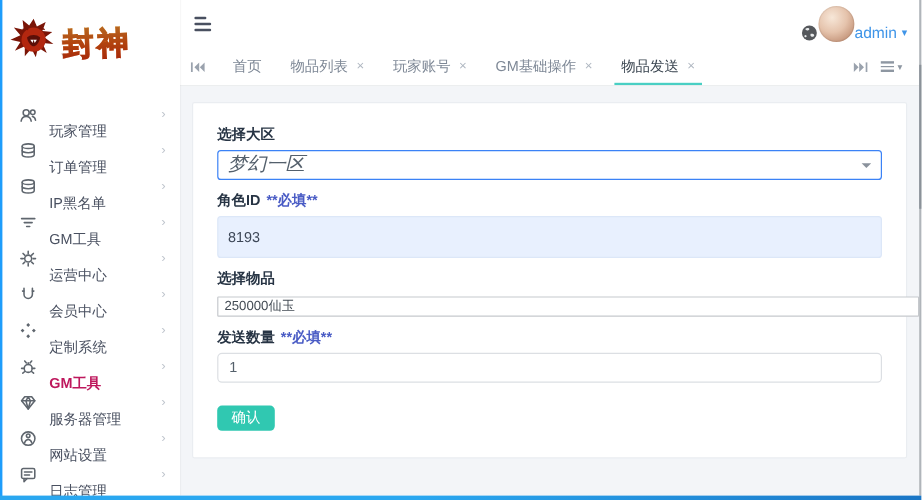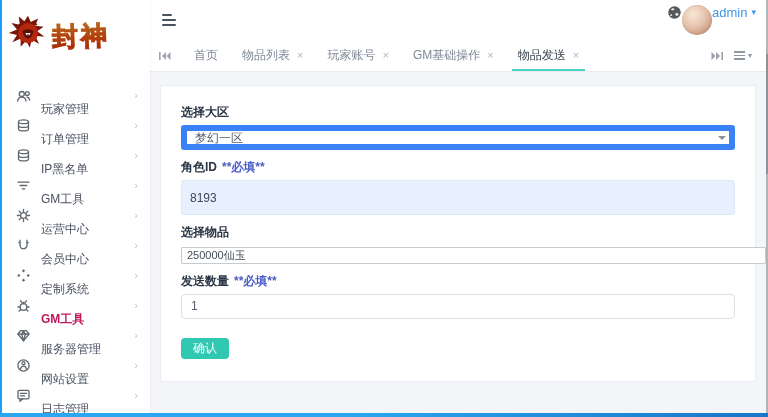--- a/index.html
+++ b/index.html
@@ -29,21 +29,21 @@
   .menu-item .mi-chevron { margin-left:auto; color:#bfc5cd; font-size:11px; line-height:1; }
   .mi-icon svg { stroke:#5f666e; fill:none; stroke-width:1.3; stroke-linecap:round; stroke-linejoin:round; }
 
   
   .main { position:absolute; left:150px; right:2px; top:0; bottom:4px; display:flex; flex-direction:column; }
   .topbar { height:40px; background:#fff; display:flex; align-items:center; padding:0 10px; flex:0 0 auto; }
   .hamburger { width:22px; height:22px; border:none; background:none; cursor:pointer; display:flex;
     flex-direction:column; justify-content:center; gap:3px; align-items:flex-start; padding-left:2px; }
   .hamburger i { display:block; height:2px; background:#495060; border-radius:1px; }
   .hamburger i:nth-child(1){ width:10px; } .hamburger i:nth-child(2){ width:14px; } .hamburger i:nth-child(3){ width:14px; }
-  .topbar-right { margin-left:auto; display:flex; align-items:flex-start; gap:0; }
+  .topbar-right { margin-left:auto; display:flex; align-items:flex-end; gap:0; }
   .globe-btn { border:none; background:none; cursor:pointer; display:flex; align-items:center; }
   .avatar { width:30px; height:30px; border-radius:50%; cursor:pointer;
     background:radial-gradient(circle at 38% 32%, #f7e7d8 0%, #e5c3ac 45%, #c89a80 75%, #9f7058 100%);
     box-shadow:inset 0 0 0 1px rgba(0,0,0,.06); }
   .admin-drop { display:flex; align-items:center; gap:4px; cursor:pointer; }
   .admin-name { font-size:13px; color:#3f95e8; }
   .admin-caret { font-size:9px; color:#3f95e8; line-height:1; }
 
   
   .tagsbar { height:32px; background:#fff; border-bottom:1px solid #e8eaec; display:flex; align-items:center;
@@ -65,22 +65,22 @@
 
   
   .content { flex:1 1 auto; background:#f3f5f8; overflow:hidden; }
   .card { margin:13px 10px 0 10px; background:#fff; border:1px solid #eaedf1; border-radius:2px;
     padding:18px 20px 22px 20px; position:relative; }
   .fgroup { margin-bottom:9px; }
   .flabel { display:block; font-size:12px; font-weight:bold; color:#273444; margin-bottom:4px; }
   .req-hint { color:#4a5cc5; margin-left:5px; font-weight:bold; }
   .select-wrap { position:relative; }
   select { font-family:"Liberation Sans", sans-serif; }
-  .sel-region { width:100%; height:25px; border:6px solid #3b82f6; border-radius:3px; background:#fff;
-    font-size:12px; color:#54606c; padding:0 22px 0 8px; appearance:none; -webkit-appearance:none; cursor:pointer; }
+  .sel-region { width:100%; height:25px; border:1px solid #3b82f6; border-radius:3px; background:#fff;
+    font-size:16px; color:#54606c; padding:0 22px 0 8px; appearance:none; -webkit-appearance:none; cursor:pointer;font-style:italic; }
   .sel-chevron { position:absolute; right:9px; top:50%; margin-top:-2px; width:0; height:0; pointer-events:none;
     border-left:4px solid transparent; border-right:4px solid transparent; border-top:4px solid #8a929c; }
   .inp-roleid { width:100%; height:35px; background:#e8f0fe; border:1px solid #dce7f8; border-radius:3px;
     font-size:12px; color:#3c4656; padding:0 8px; outline:none; }
   .sel-item { width:calc(100% + 31px); height:17px; border:1px solid #c6c9cd; border-radius:1px; background:#fff;
     font-size:11px; color:#444c55; padding:0 5px; appearance:none; -webkit-appearance:none; cursor:pointer; }
   .inp-qty { width:100%; height:25px; border:1px solid #dcdfe3; border-radius:4px;
     font-size:12px; color:#55606b; padding:0 9px; outline:none; }
   .btn-submit { margin-top:10px; min-width:44px; height:21px; background:#30c8b1; color:#fff;
     border:none; border-radius:4px; font-size:12px; padding:0 12px; cursor:pointer; }

